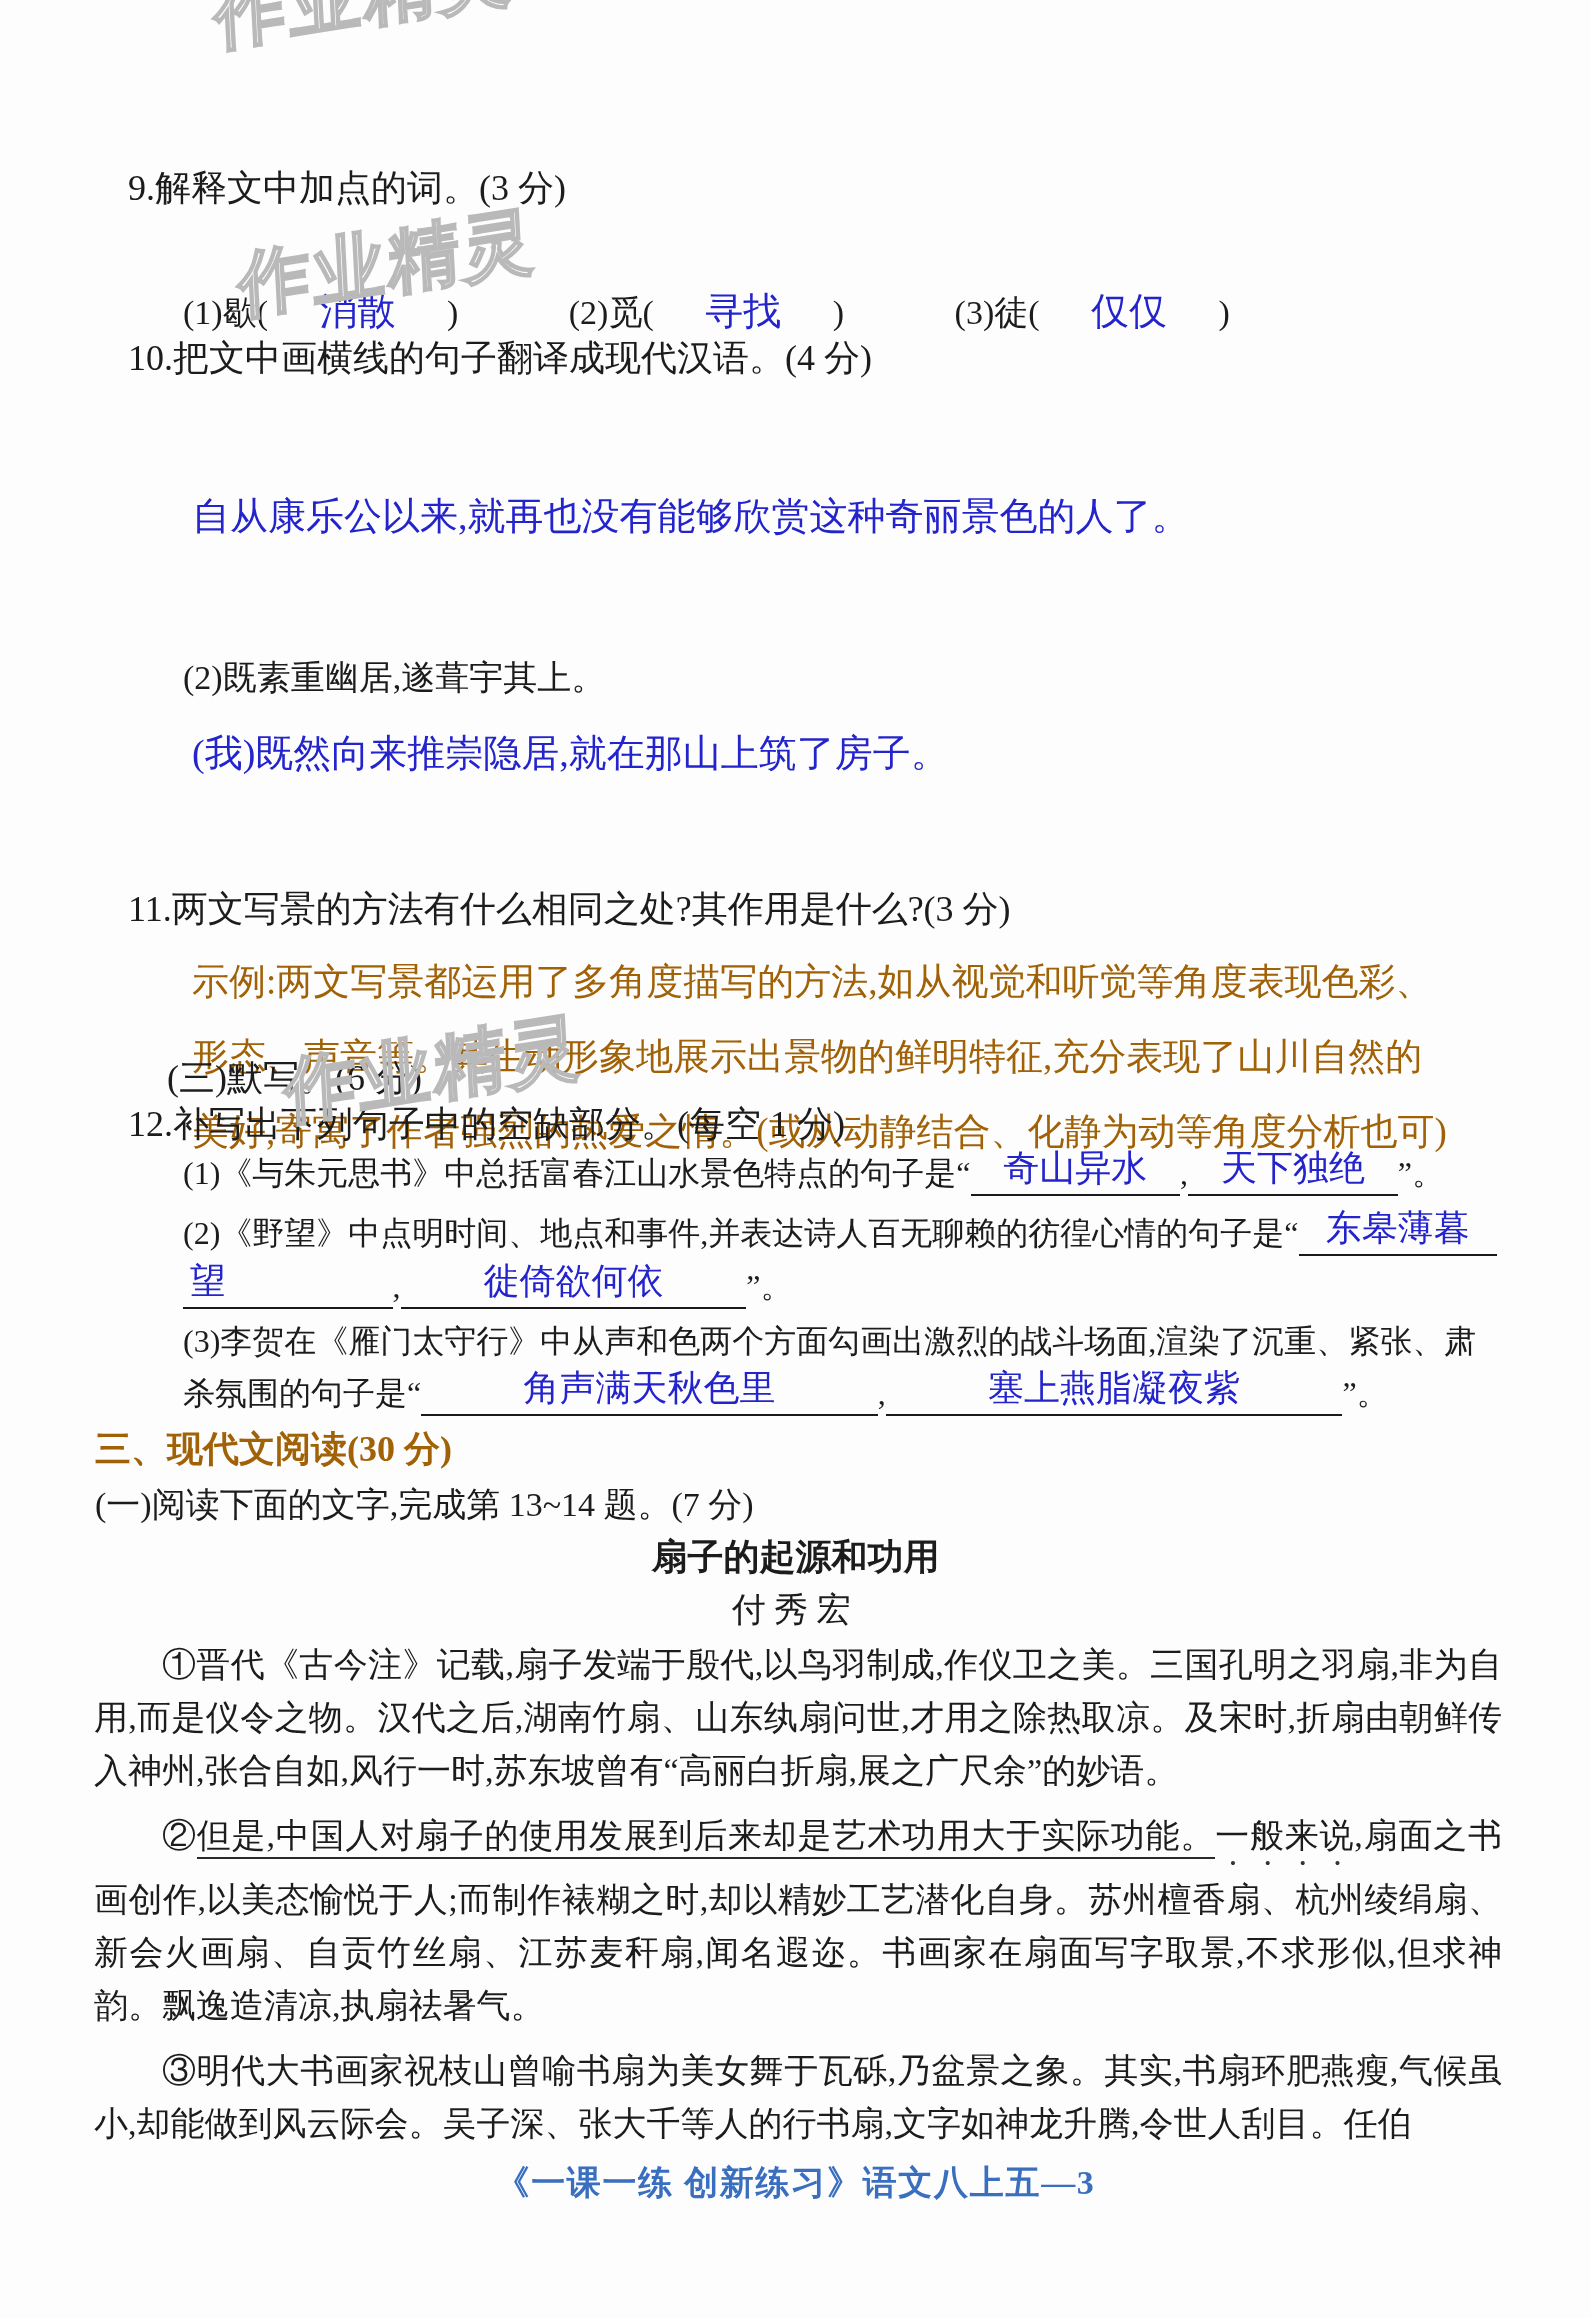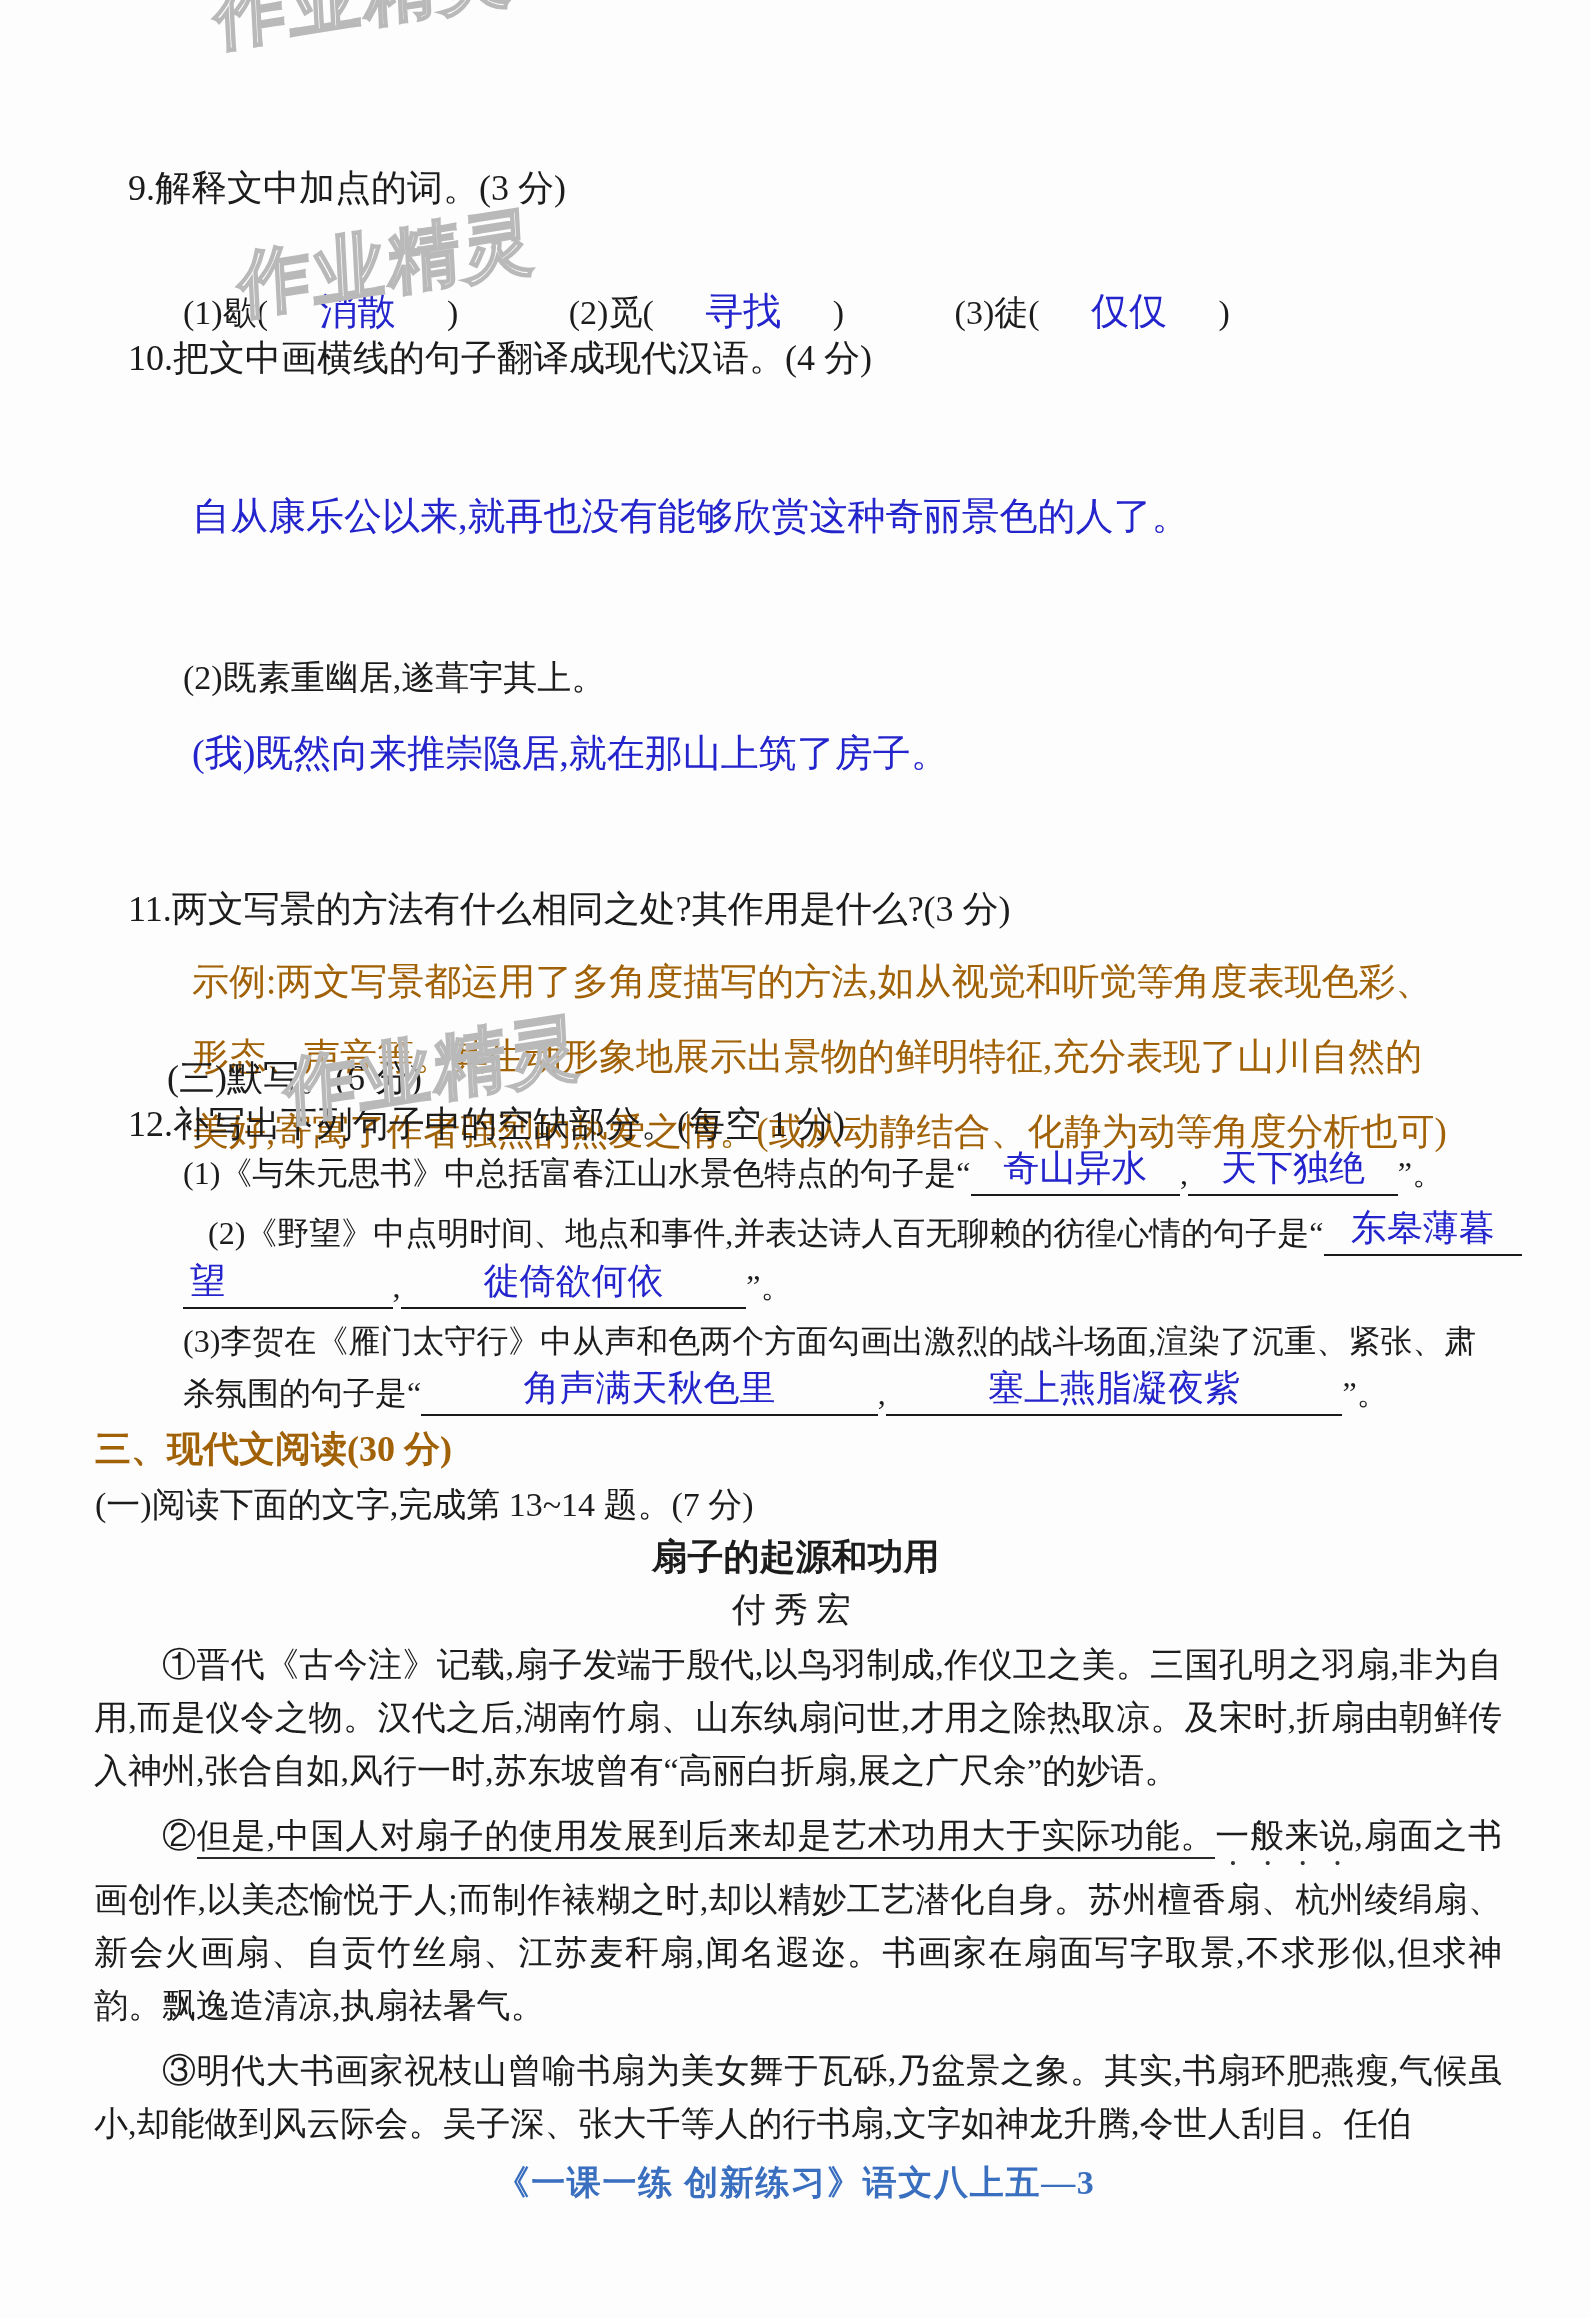--- a/index.html
+++ b/index.html
@@ -22,21 +22,21 @@
   .blank{
     display:inline-block;
     border-bottom:2.6px solid #1a1a1a;
     text-align:center;
     color:#2424cd;
     font-size:36px;
     padding:0 6.8px 5.1px 6.8px;
     line-height:1.1;
     vertical-align:bottom;
   }
-  .flexline{display:flex;align-items:flex-end;margin-left:25px;}
+  .flexline{display:flex;align-items:flex-end;}
   .flexline .grow{flex:1;min-width:119px;}
   .sec-heading{font-size:36px;font-weight:bold;color:#a16207;}
   .article-title{font-size:36px;font-weight:bold;text-align:center;width:100%;}
   .article-author{font-size:34px;text-align:center;width:100%;letter-spacing:8.5px;}
   .article-body{
     position:absolute;left:94px;top:1638px;width:1408px;
     font-size:34px;line-height:53px;text-align:justify;
   }
   .article-body p{margin:0 0 12px 0;text-indent:2em;}
   .u-seg{border-bottom:2.6px solid #2a2a2a;padding-bottom:2.6px;}

